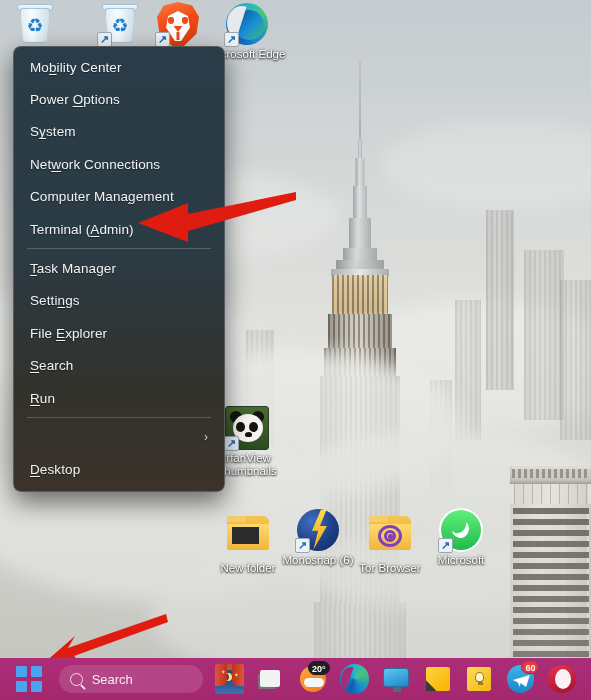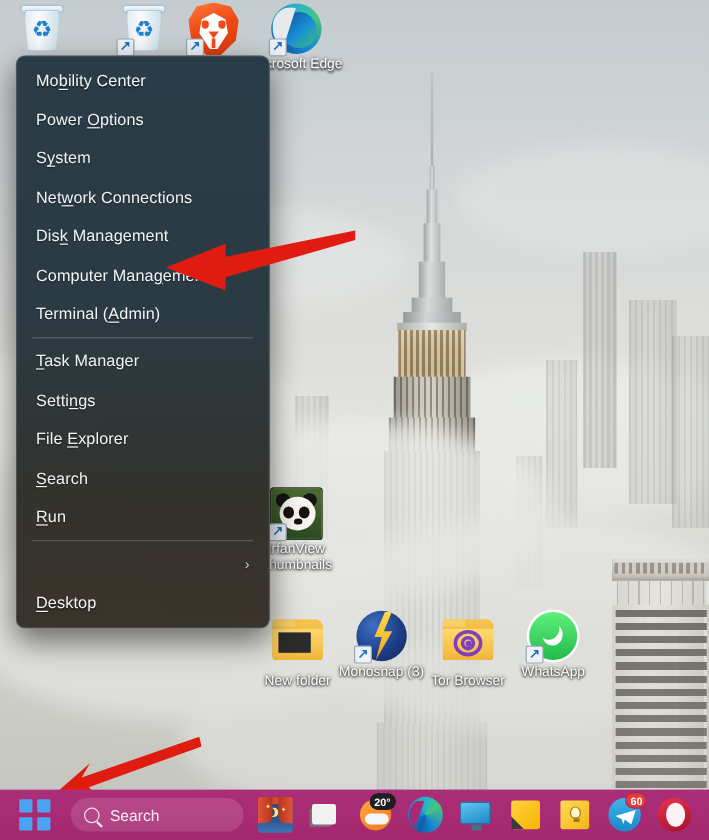--- a/index.html
+++ b/index.html
@@ -431,21 +431,21 @@
 </div>
 
 <div class="dicon" style="left:275px; top:508px;">
   <div class="glyphbox">
     <div class="mono">
         <div class="ball"></div>
         <div class="bolt"></div>
       </div>
     <div class="shortcut">↗</div>
   </div>
-  <div class="lbl">Monosnap (3)</div>
+  <div class="lbl">Monosnap (6)</div>
 </div>
 
 <div class="dicon" style="left:347px; top:512px;">
   <div class="glyphbox">
     <div class="folder">
         <div class="back"></div>
         <div class="tab"></div>
         <div class="front"></div>
       </div>
     <div class="onion">
@@ -459,38 +459,35 @@
 
 <div class="dicon" style="left:418px; top:508px;">
   <div class="glyphbox">
     <div class="wa">
         <div class="ring"></div>
         <div class="g"></div>
         <div class="ph2"></div>
       </div>
     <div class="shortcut">↗</div>
   </div>
-  <div class="lbl">WhatsApp</div>
+  <div class="lbl">Microsoft</div>
 </div>
 
 <div id="winx">
   <div class="mi">
     <span>Mo<u>b</u>ility Center</span>
   </div>
   <div class="mi">
     <span>Power <u>O</u>ptions</span>
   </div>
   <div class="mi">
     <span>S<u>y</u>stem</span>
   </div>
   <div class="mi">
     <span>Net<u>w</u>ork Connections</span>
-  </div>
-  <div class="mi">
-    <span>Dis<u>k</u> Management</span>
   </div>
   <div class="mi">
     <span>Computer Mana<u>g</u>ement</span>
   </div>
   <div class="mi">
     <span>Terminal (<u>A</u>dmin)</span>
   </div>
   <div class="sep"></div>
   <div class="mi">
     <span><u>T</u>ask Manager</span>

